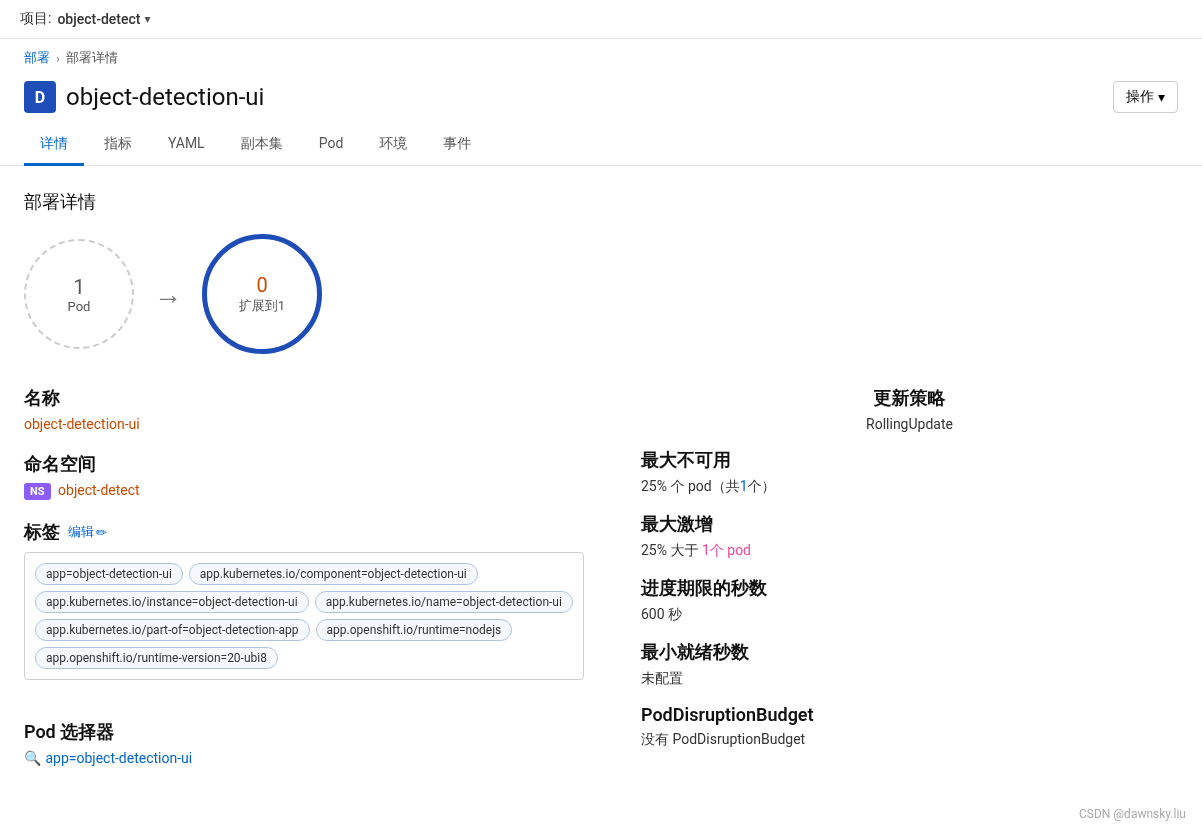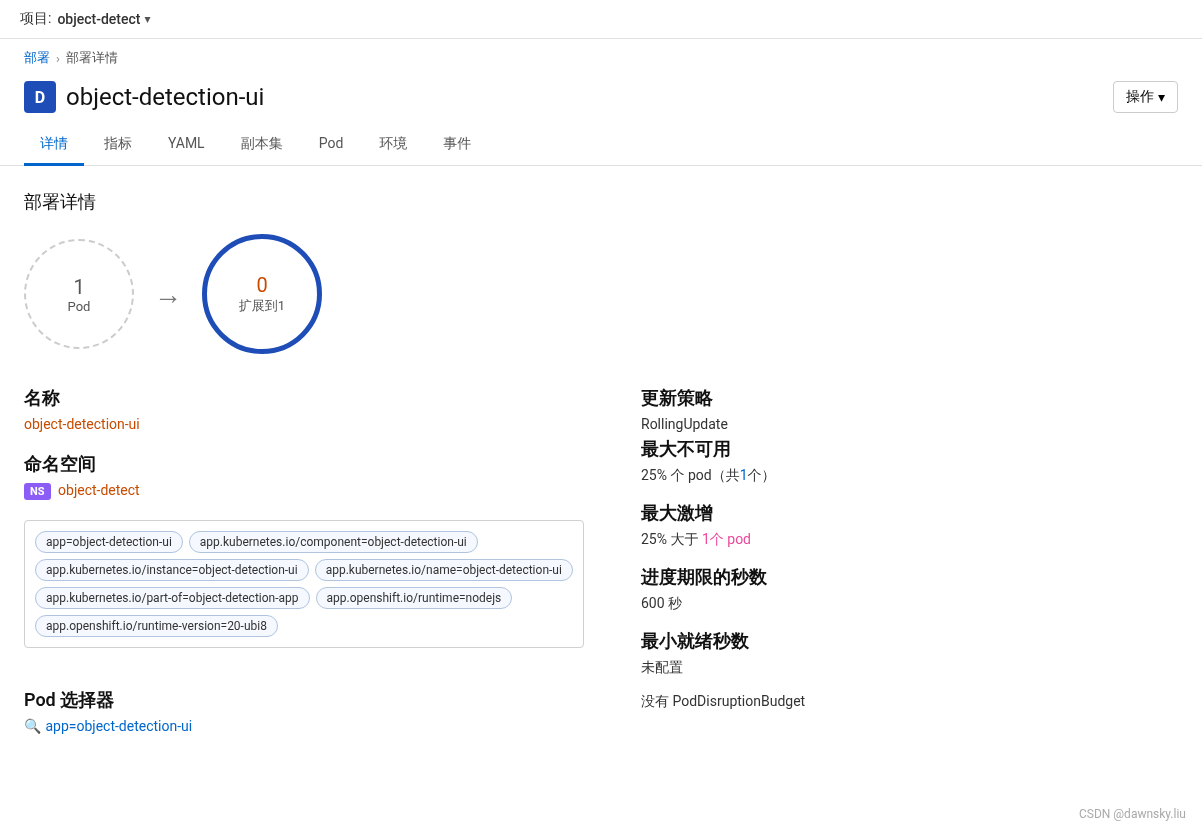--- a/index.html
+++ b/index.html
@@ -182,20 +182,27 @@
 
       <div class="detail-section">
         <div class="detail-label">命名空间</div>
         <div class="detail-value">
           <span class="ns-badge">NS</span>
           <a class="link-blue" style="color:#c84b00;">object-detect</a>
         </div>
       </div>
 
       <div class="tags-section detail-section">
+        <div class="tags-header">
+          <div class="detail-label">标签</div>
+          <span class="edit-link">
+            <span>编辑</span>
+            <span>✏</span>
+          </span>
+        </div>
         <div class="tags-box">
           <span class="tag">app=object-detection-ui</span>
           <span class="tag">app.kubernetes.io/component=object-detection-ui</span>
           <span class="tag">app.kubernetes.io/instance=object-detection-ui</span>
           <span class="tag">app.kubernetes.io/name=object-detection-ui</span>
           <span class="tag">app.kubernetes.io/part-of=object-detection-app</span>
           <span class="tag">app.openshift.io/runtime=nodejs</span>
           <span class="tag">app.openshift.io/runtime-version=20-ubi8</span>
         </div>
       </div>
@@ -205,21 +212,21 @@
         <div class="pod-selector-value">
           <span class="search-icon">🔍</span>
           <a class="link-blue">app=object-detection-ui</a>
         </div>
       </div>
 
     </div>
 
     <div class="detail-section right">
 
-      <div style="margin-bottom:5px;">
+      <div style="margin-bottom:16px;text-align:center;">
         <div class="detail-label">更新策略</div>
         <div class="right-value">RollingUpdate</div>
       </div>
 
       <div style="margin-bottom:16px;">
         <div class="detail-label">最大不可用</div>
         <div class="right-value">
           25% 个 pod（共<span class="highlighted" style="color:#0066cc;">1</span>个）
         </div>
       </div>
@@ -235,20 +242,21 @@
         <div class="detail-label">进度期限的秒数</div>
         <div class="right-value">600 秒</div>
       </div>
 
       <div style="margin-bottom:16px;">
         <div class="detail-label">最小就绪秒数</div>
         <div class="right-value">未配置</div>
       </div>
 
       <div style="margin-bottom:16px;">
+        <div class="detail-label">PodDisruptionBudget</div>
         <div class="right-value">没有 PodDisruptionBudget</div>
       </div>
 
     </div>
   </div>
 </div>
 
 <div class="watermark">CSDN @dawnsky.liu</div>
 
 </body></html>

